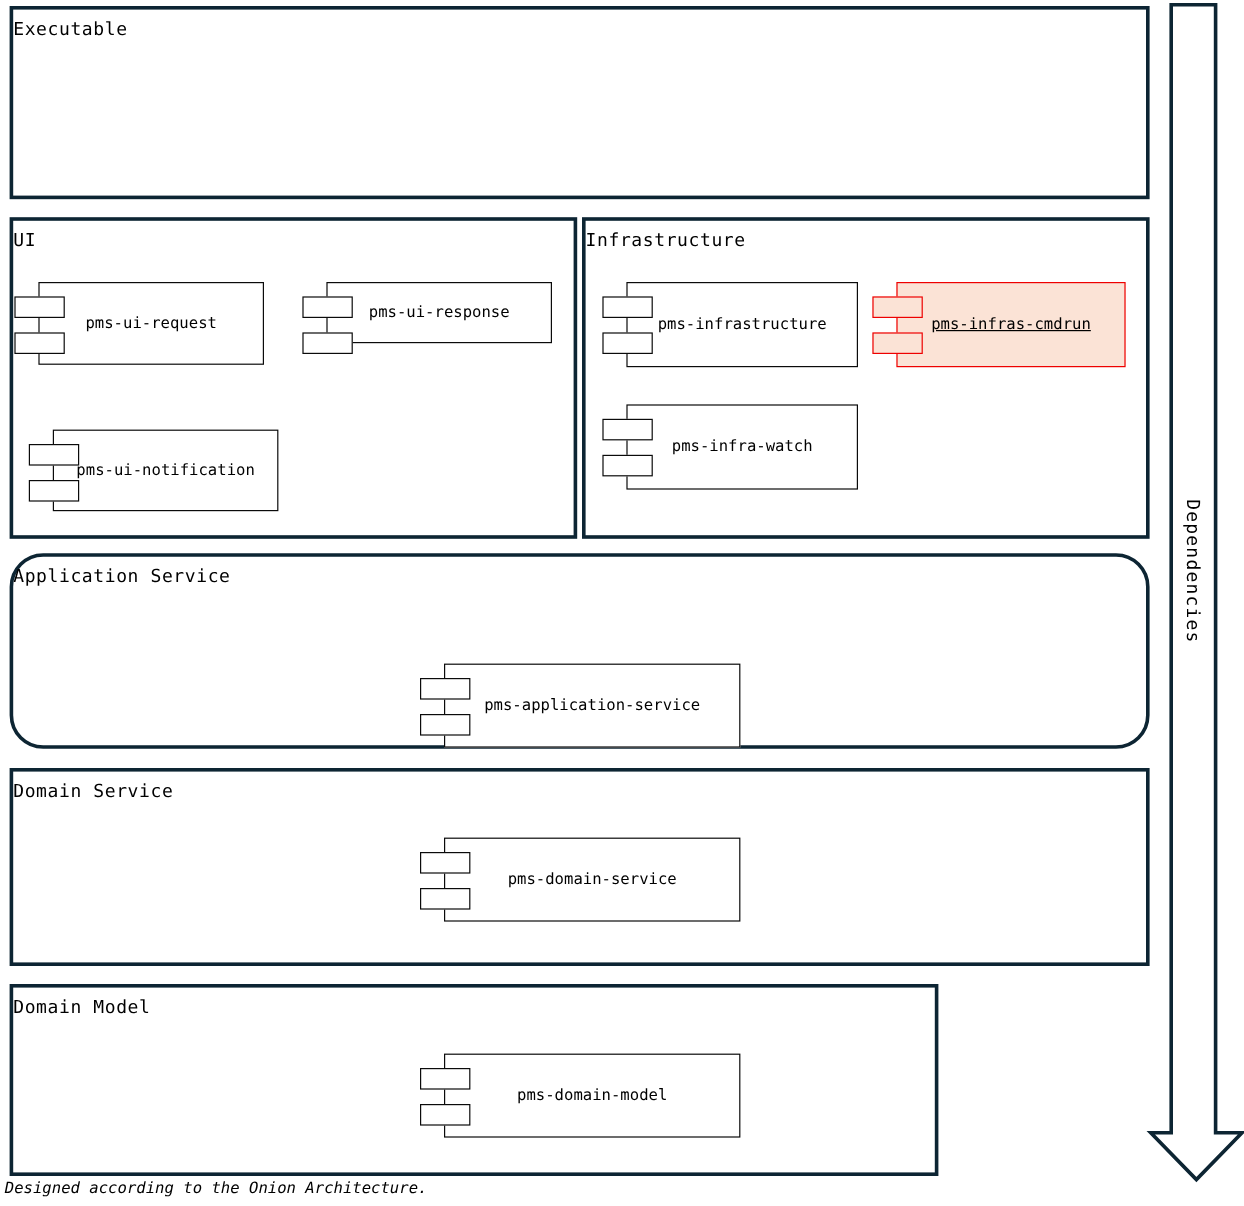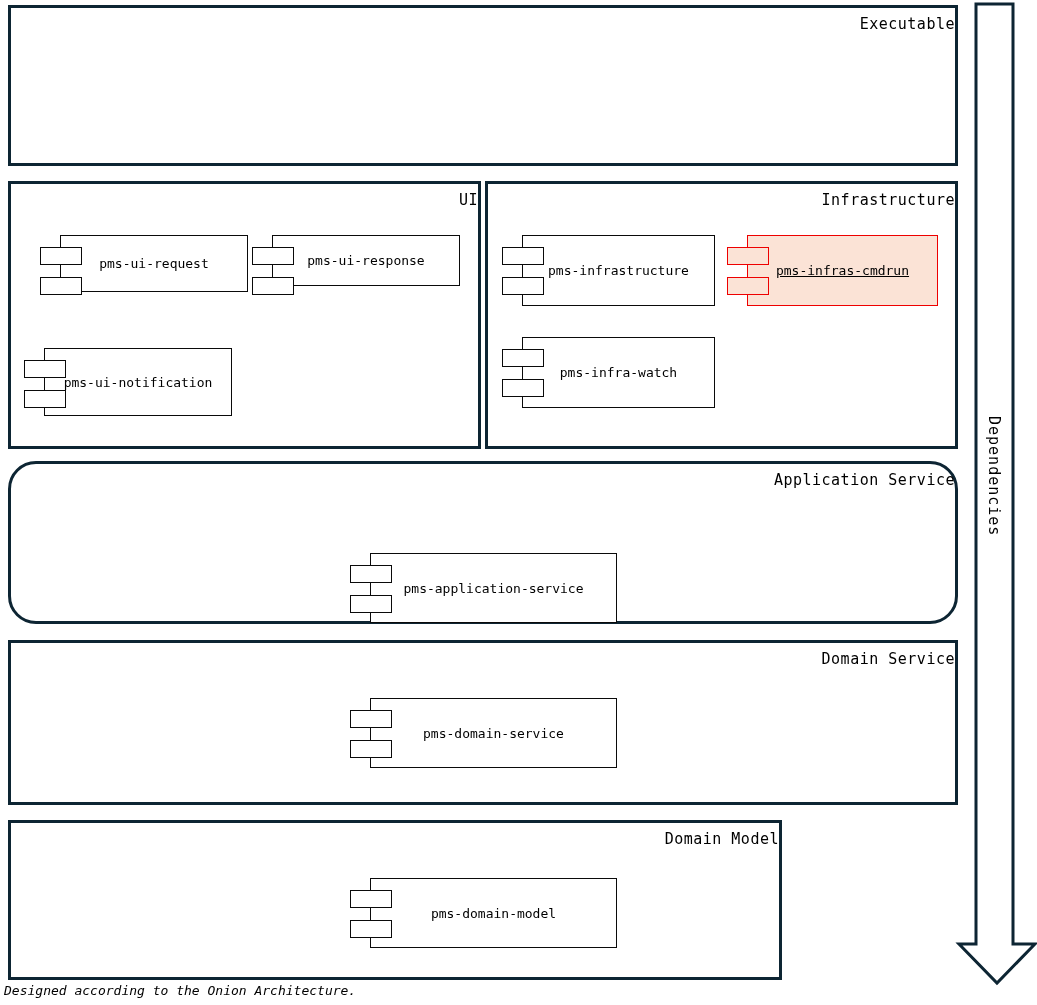--- a/index.html
+++ b/index.html
@@ -17,21 +17,21 @@
     background:#ffffff;
     overflow:hidden;
   }
   .layer{
     position:absolute;
     border:3px solid var(--navy);
     background:#ffffff;
   }
   .layer-title{
     display:block;
-    text-align:right;
+    text-align:left;
     padding-top:7px;
     font-size:15px;
     letter-spacing:.5px;
     color:#000;
     white-space:nowrap;
   }
   .component{
     position:absolute;
     border:1.5px solid #0a0a0a;
     background:#ffffff;
@@ -91,31 +91,31 @@
 
 <div class="canvas">
 
   <div class="layer" style="left:8px;top:5px;width:950px;height:161px;">
     <span class="layer-title">Executable</span>
   </div>
 
   <div class="layer" style="left:8px;top:181px;width:473px;height:268px;">
     <span class="layer-title">UI</span>
   </div>
-  <div class="component" style="left:60px;top:235px;width:188px;height:57px;">
+  <div class="component" style="left:32px;top:235px;width:188px;height:69px;">
     <span class="port p1"></span>
     <span class="port p2"></span>
     <span class="label">pms-ui-request</span>
   </div>
   <div class="component" style="left:272px;top:235px;width:188px;height:51px;">
     <span class="port p1"></span>
     <span class="port p2"></span>
     <span class="label">pms-ui-response</span>
   </div>
-  <div class="component" style="left:44px;top:348px;width:188px;height:68px;text-align:center;">
+  <div class="component" style="left:44px;top:358px;width:188px;height:68px;text-align:center;">
     <span class="port p1"></span>
     <span class="port p2"></span>
     <span class="label">pms-ui-notification</span>
   </div>
 
   <div class="layer" style="left:485px;top:181px;width:473px;height:268px;">
     <span class="layer-title">Infrastructure</span>
   </div>
   <div class="component" style="left:522px;top:235px;width:193px;height:71px;">
     <span class="port p1"></span>

